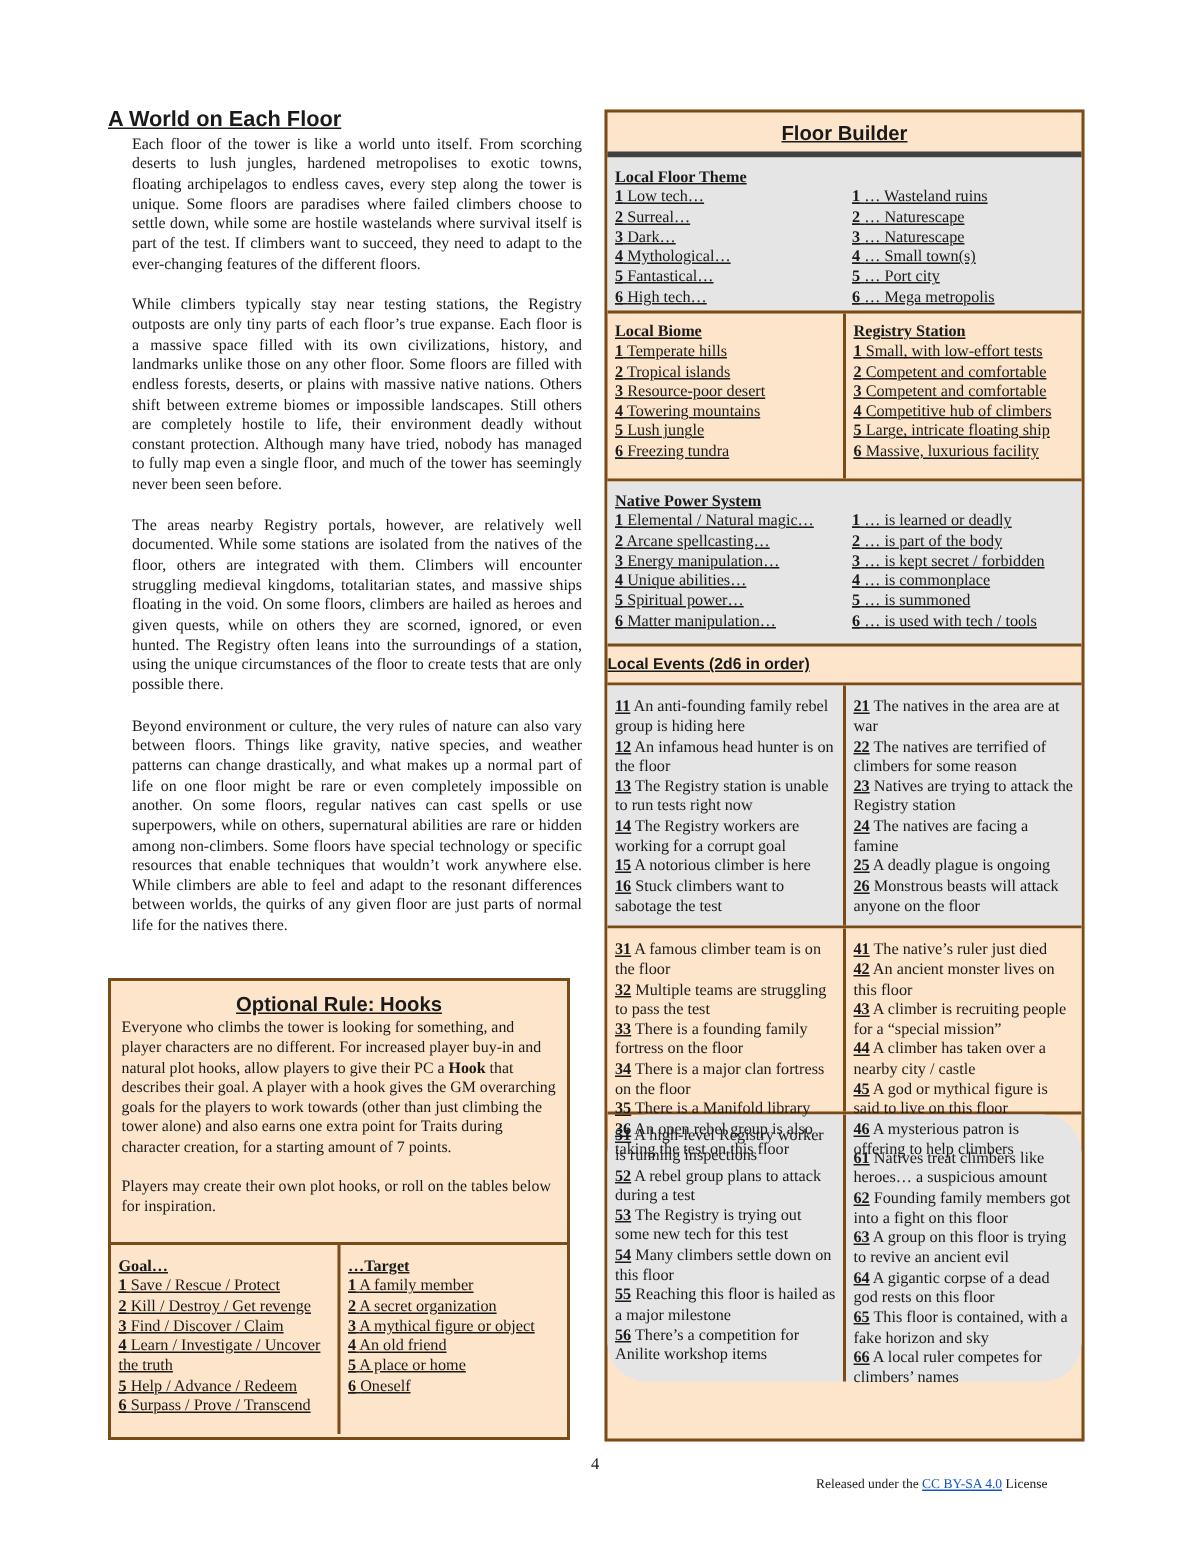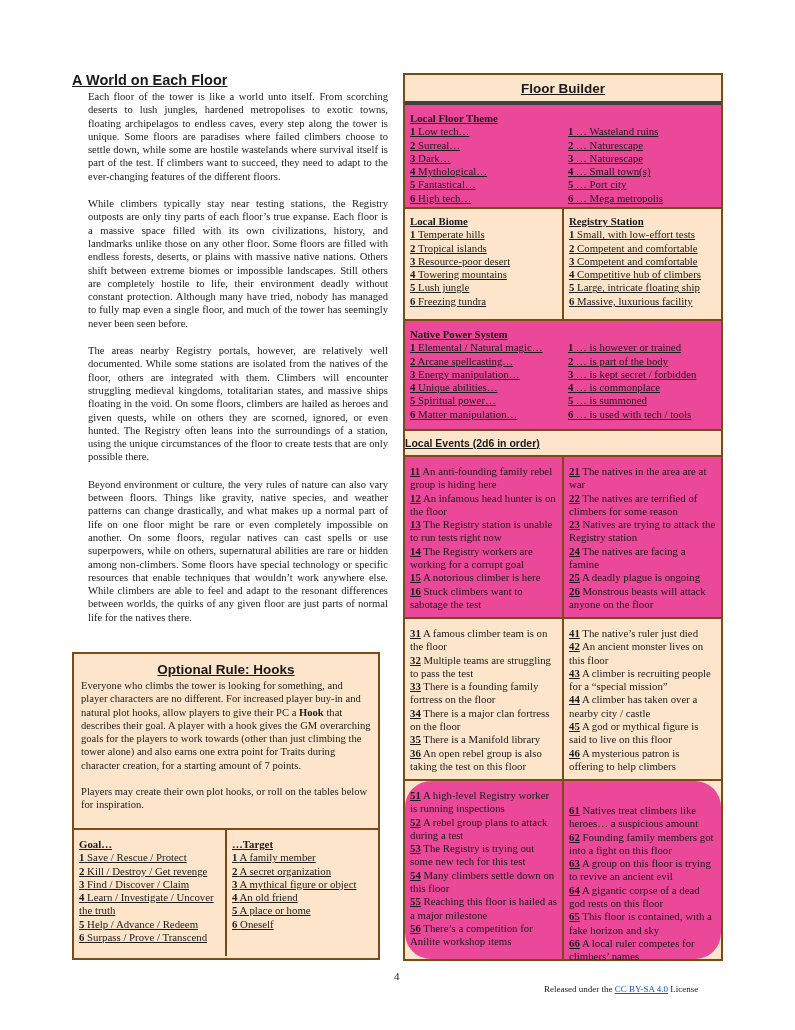--- a/index.html
+++ b/index.html
@@ -4,21 +4,21 @@
 <style>
   html, body { margin: 0; padding: 0; background: #ffffff; }
   body { width: 795px; height: 1030px; position: relative; overflow: hidden;
          font-family: "Liberation Serif", serif; color: #1a1a1a; }
   .left-col { position: absolute; left: 72px; top: 72px; width: 316px; }
   .section-title { font-family: "Liberation Sans", sans-serif; font-size: 14.5px; font-weight: bold;
                    text-decoration: underline; margin: 0 0 1px 0; line-height: 17px; }
   .para { font-size: 10.6px; line-height: 13.3px; text-align: justify; margin: 0 0 14px 16px; }
   .box { border: 2px solid #7a4a17; box-sizing: border-box; }
   .peach { background: #fde5cc; }
-  .white { background: #ec4899; }
+  .white { background: #e5e5e5; }
   .hooks { position: absolute; left: 72px; top: 652px; width: 308px; height: 308px; }
   .hooks-top { padding: 8px 7px 6px 7px; height: 176px; box-sizing: border-box; border-bottom: 2px solid #7a4a17; }
   .hooks-title { font-family: "Liberation Sans", sans-serif; font-size: 13.5px; font-weight: bold; text-align: center;
                  text-decoration: underline; line-height: 16px; margin-bottom: 1px; }
   .hooks-text { font-size: 10.6px; line-height: 13.3px; margin: 0 0 13px 0; }
   .hooks-tables { display: flex; height: 126px; }
   .hooks-tables .tcol { flex: 1; padding: 8px 5px; box-sizing: border-box; }
   .hooks-tables .tcol + .tcol { border-left: 2px solid #7a4a17; }
   .thead { font-weight: bold; text-decoration: underline; font-size: 10.8px; line-height: 13.3px; }
   .row { font-size: 10.8px; line-height: 13.3px; text-decoration: underline; }
@@ -116,21 +116,21 @@
         <div class="row"><span class="num">3</span> <span>Competent and comfortable</span></div>
         <div class="row"><span class="num">4</span> <span>Competitive hub of climbers</span></div>
         <div class="row"><span class="num">5</span> <span>Large, intricate floating ship</span></div>
         <div class="row"><span class="num">6</span> <span>Massive, luxurious facility</span></div>
       </div>
   </div>
   <div class="fb-sec white single" style="height:110px">
     <div class="thead">Native Power System</div>
     <div class="grid2" id="power-grid">
         <div class="row"><span class="num">1</span> <span>Elemental / Natural magic…</span></div>
-        <div class="row"><span class="num">1</span> <span>… is however or trained</span></div>
+        <div class="row"><span class="num">1</span> <span>… is learned or deadly</span></div>
         <div class="row"><span class="num">2</span> <span>Arcane spellcasting…</span></div>
         <div class="row"><span class="num">2</span> <span>… is part of the body</span></div>
         <div class="row"><span class="num">3</span> <span>Energy manipulation…</span></div>
         <div class="row"><span class="num">3</span> <span>… is kept secret / forbidden</span></div>
         <div class="row"><span class="num">4</span> <span>Unique abilities…</span></div>
         <div class="row"><span class="num">4</span> <span>… is commonplace</span></div>
         <div class="row"><span class="num">5</span> <span>Spiritual power…</span></div>
         <div class="row"><span class="num">5</span> <span>… is summoned</span></div>
         <div class="row"><span class="num">6</span> <span>Matter manipulation…</span></div>
         <div class="row"><span class="num">6</span> <span>… is used with tech / tools</span></div>
@@ -151,21 +151,21 @@
         </div>
         <div class="c" style="padding-top: 8px;">
           <div class="ev"><span class="num">21</span> <span>The natives in the area are at war</span></div>
           <div class="ev"><span class="num">22</span> <span>The natives are terrified of climbers for some reason</span></div>
           <div class="ev"><span class="num">23</span> <span>Natives are trying to attack the Registry station</span></div>
           <div class="ev"><span class="num">24</span> <span>The natives are facing a famine</span></div>
           <div class="ev"><span class="num">25</span> <span>A deadly plague is ongoing</span></div>
           <div class="ev"><span class="num">26</span> <span>Monstrous beasts will attack anyone on the floor</span></div>
         </div>
       </div>
-      <div class="two peach fb-sec" style="height: 162px;">
+      <div class="two peach fb-sec" style="height: 124px;">
         <div class="c" style="padding-top: 8px;">
           <div class="ev"><span class="num">31</span> <span>A famous climber team is on the floor</span></div>
           <div class="ev"><span class="num">32</span> <span>Multiple teams are struggling to pass the test</span></div>
           <div class="ev"><span class="num">33</span> <span>There is a founding family fortress on the floor</span></div>
           <div class="ev"><span class="num">34</span> <span>There is a major clan fortress on the floor</span></div>
           <div class="ev"><span class="num">35</span> <span>There is a Manifold library</span></div>
           <div class="ev"><span class="num">36</span> <span>An open rebel group is also taking the test on this floor</span></div>
         </div>
         <div class="c" style="padding-top: 8px;">
           <div class="ev"><span class="num">41</span> <span>The native’s ruler just died</span></div>

